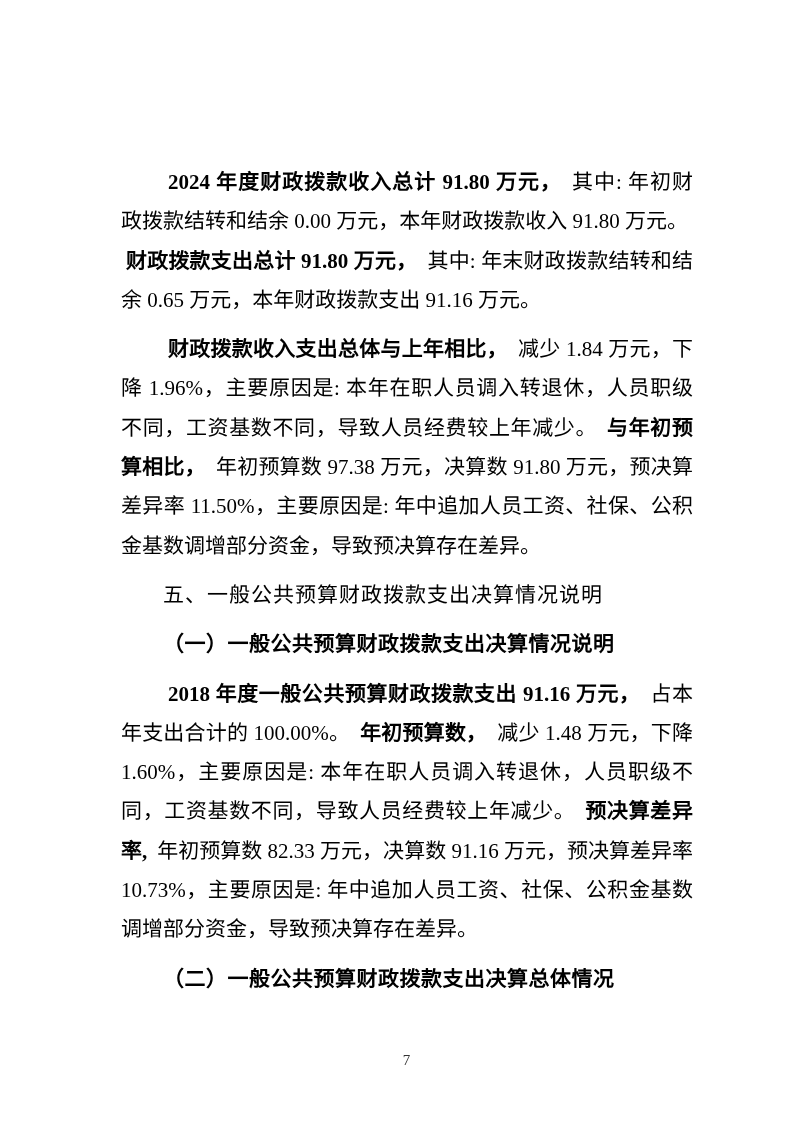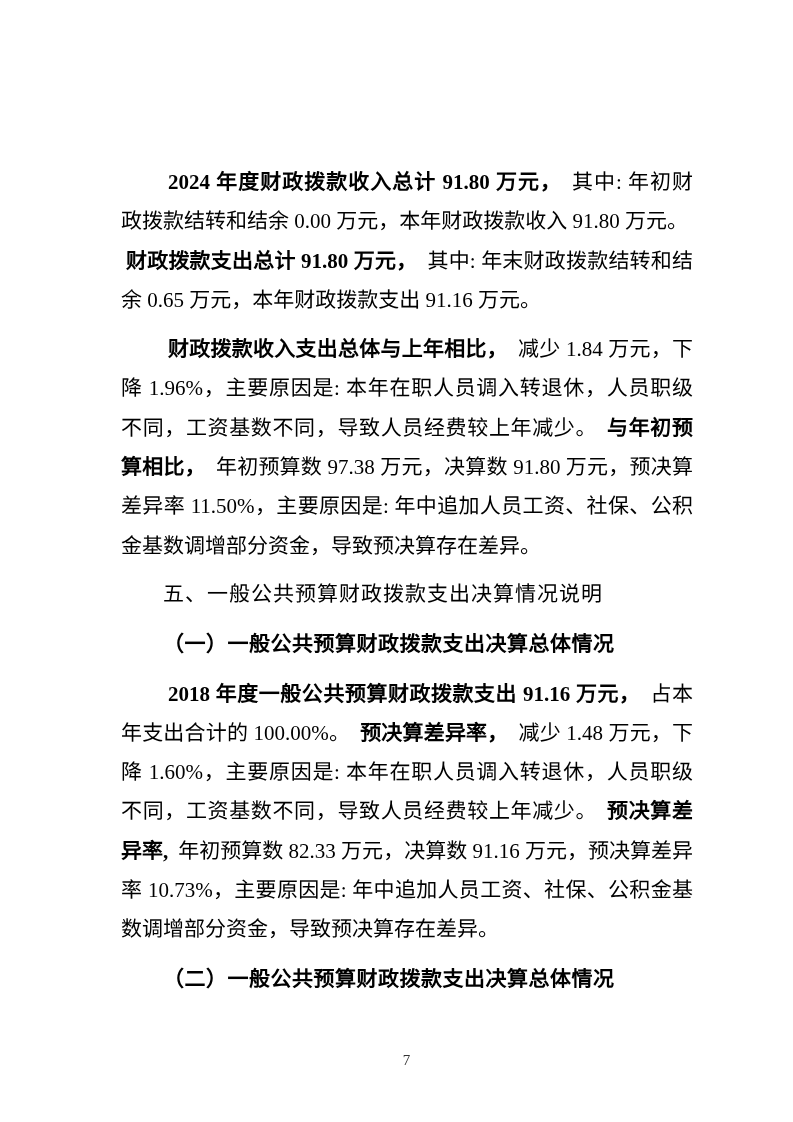--- a/index.html
+++ b/index.html
@@ -24,21 +24,21 @@
     line-height: 39.3px;
     text-align: justify;
     color: #000000;
   }
   .content p {
     text-indent: 2em;
     margin: 0;
   }
   .b { font-weight: 700; }
   .section-heading {
-    font-family: Liberation Mono, monospace;
+    font-family: Liberation Serif, serif;
     font-weight: 500;
     letter-spacing: 1px;
   }
   .sub-heading {
     font-weight: 700;
     letter-spacing: 0.5px;
   }
   .footer-pagenum {
     position: absolute;
     left: 0;
@@ -55,23 +55,23 @@
 
 <div class="page">
   <div class="content">
 
     <p><span class="b">2024 年度财政拨款收入总计 91.80 万元，</span><span>其中: 年初财政拨款结转和结余 0.00 万元，本年财政拨款收入 91.80 万元。</span><span class="b">财政拨款支出总计 91.80 万元，</span><span>其中: 年末财政拨款结转和结余 0.65 万元，本年财政拨款支出 91.16 万元。</span></p>
 
     <p><span class="b">财政拨款收入支出总体与上年相比，</span><span>减少 1.84 万元，下降 1.96%，主要原因是: 本年在职人员调入转退休，人员职级不同，工资基数不同，导致人员经费较上年减少。</span><span class="b">与年初预算相比，</span><span>年初预算数 97.38 万元，决算数 91.80 万元，预决算差异率 11.50%，主要原因是: 年中追加人员工资、社保、公积金基数调增部分资金，导致预决算存在差异。</span></p>
 
     <p class="section-heading">五、一般公共预算财政拨款支出决算情况说明</p>
 
-    <p class="sub-heading">（一）一般公共预算财政拨款支出决算总体情况</p>
+    <p class="sub-heading">（一）一般公共预算财政拨款支出决算情况说明</p>
 
-    <p><span class="b">2018 年度一般公共预算财政拨款支出 91.16 万元，</span><span>占本年支出合计的 100.00%。</span><span class="b">预决算差异率，</span><span>减少 1.48 万元，下降 1.60%，主要原因是: 本年在职人员调入转退休，人员职级不同，工资基数不同，导致人员经费较上年减少。</span><span class="b">预决算差异率,</span><span>年初预算数 82.33 万元，决算数 91.16 万元，预决算差异率 10.73%，主要原因是: 年中追加人员工资、社保、公积金基数调增部分资金，导致预决算存在差异。</span></p>
+    <p><span class="b">2018 年度一般公共预算财政拨款支出 91.16 万元，</span><span>占本年支出合计的 100.00%。</span><span class="b">年初预算数，</span><span>减少 1.48 万元，下降 1.60%，主要原因是: 本年在职人员调入转退休，人员职级不同，工资基数不同，导致人员经费较上年减少。</span><span class="b">预决算差异率,</span><span>年初预算数 82.33 万元，决算数 91.16 万元，预决算差异率 10.73%，主要原因是: 年中追加人员工资、社保、公积金基数调增部分资金，导致预决算存在差异。</span></p>
 
     <p class="sub-heading">（二）一般公共预算财政拨款支出决算总体情况</p>
 
 
   </div>
 
   <div class="footer-pagenum">7</div>
 </div>
 
 </body></html>

